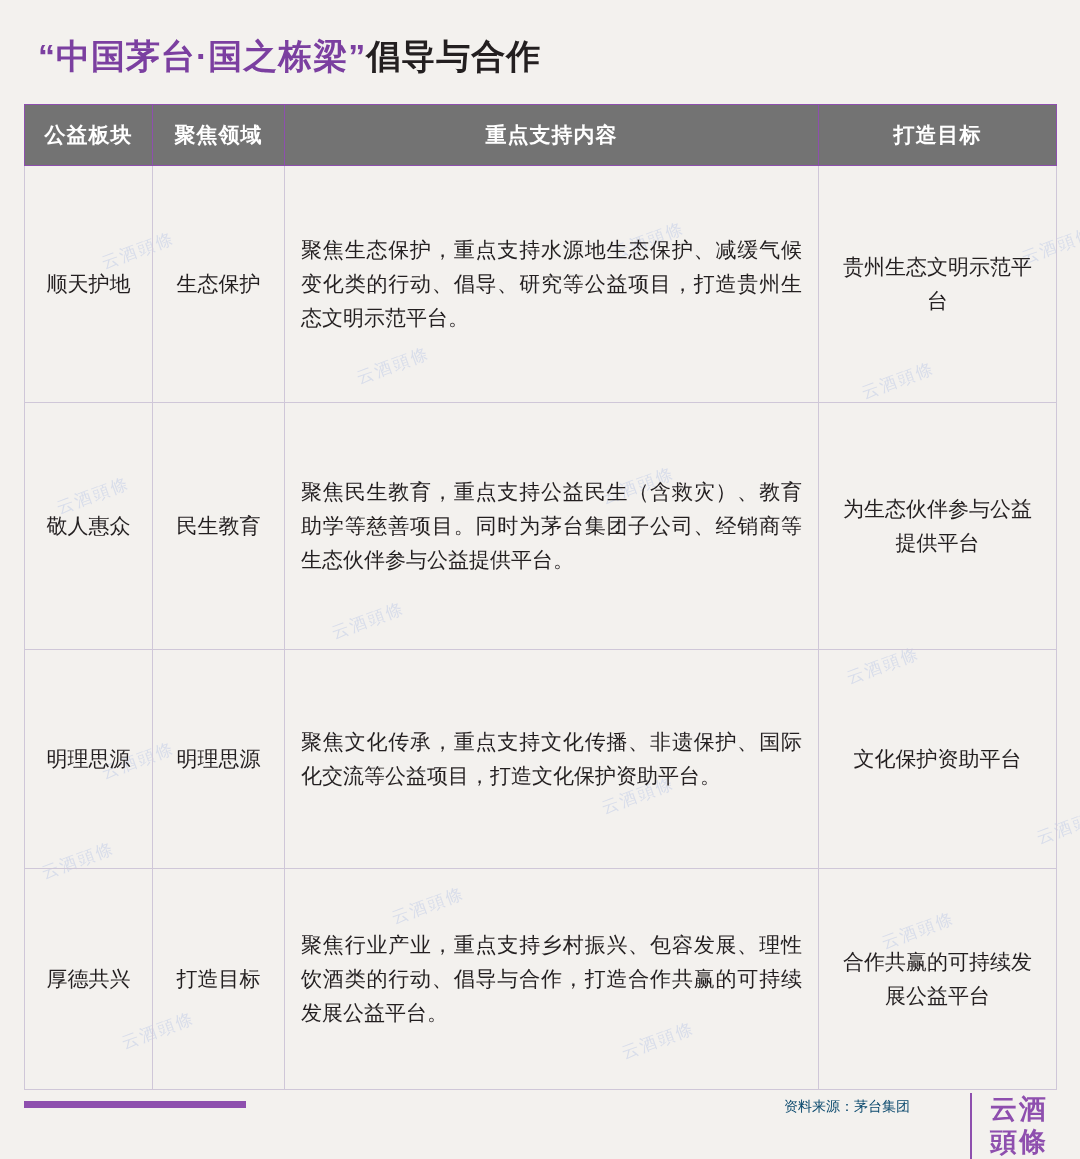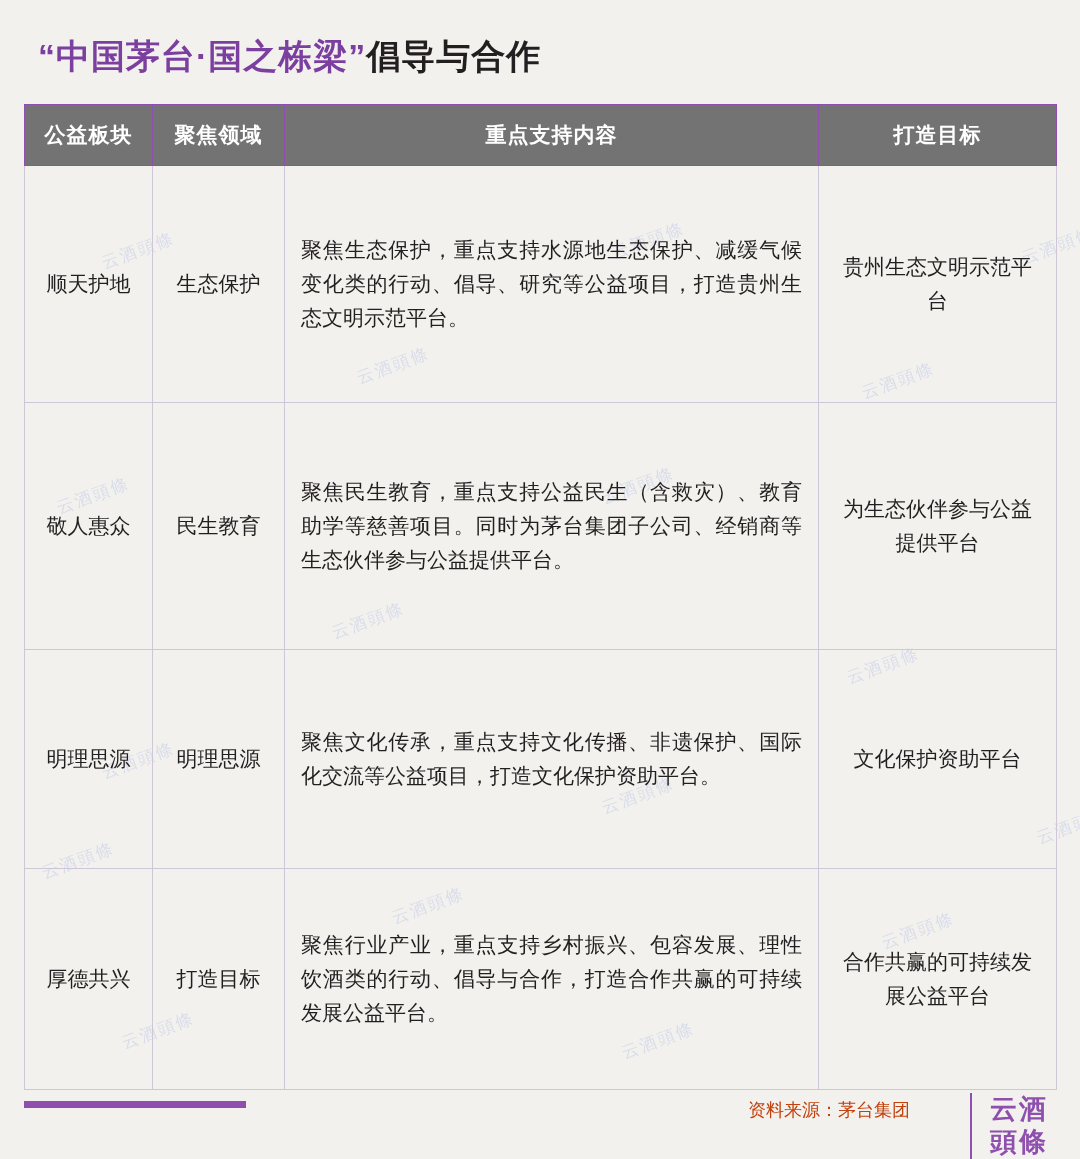--- a/index.html
+++ b/index.html
@@ -115,23 +115,23 @@
     top: 8px;
     width: 222px;
     height: 7px;
     background: #8e4fae;
   }
   .credit {
     position: absolute;
     right: 146px;
     top: 0;
     text-align: right;
-    font-size: 18px;
+    font-size: 14px;
     line-height: 1.95;
-    color: #c2410c;
+    color: #0c4a6e;
   }
   .logo {
     position: absolute;
     right: 8px;
     top: 0;
     padding-left: 18px;
     border-left: 2px solid #8e4fae;
     color: #8e4fae;
     font-size: 27px;
     font-weight: bold;

